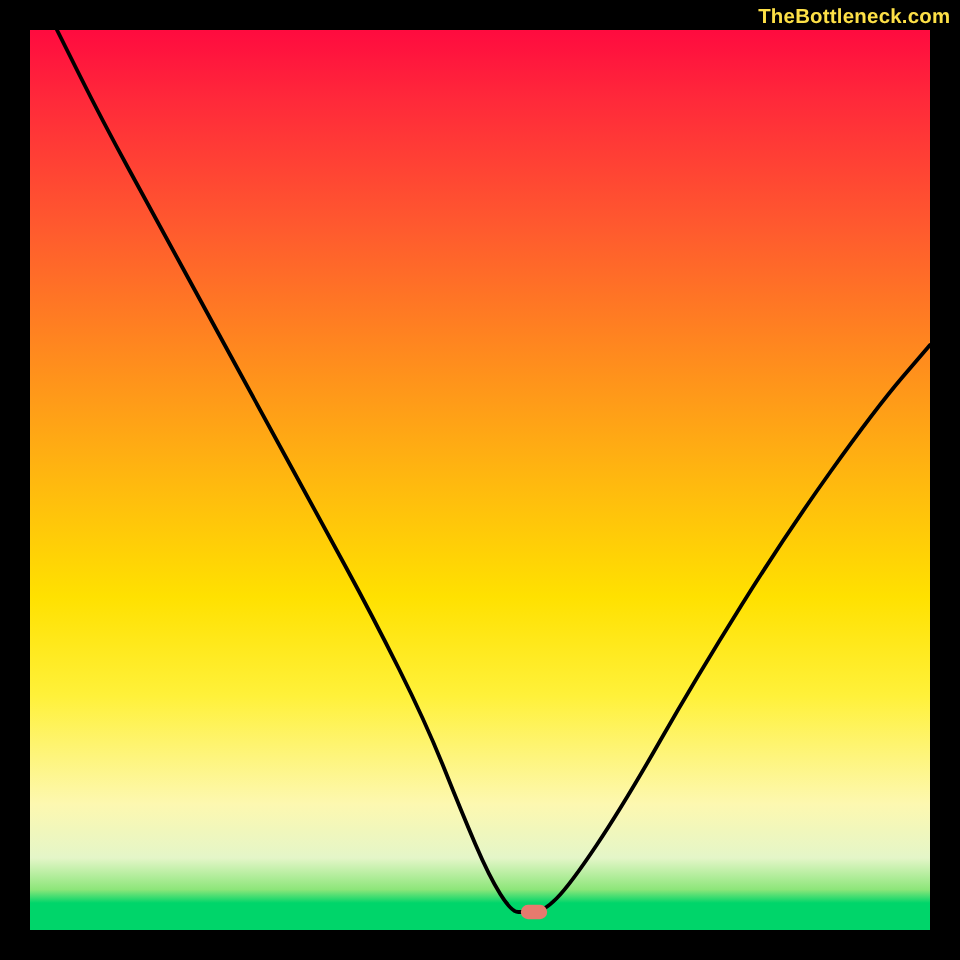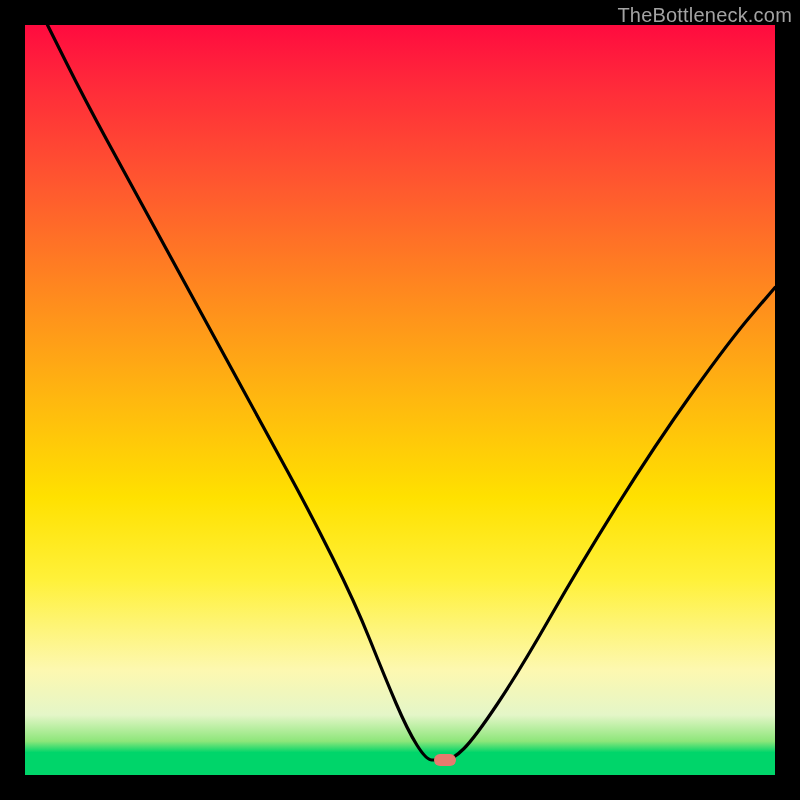--- a/index.html
+++ b/index.html
@@ -38,23 +38,23 @@
         #e4f6c8 92%,
         #8de67a 95.5%,
         #00d56a 97%,
         #00d56a 100%
       );
   }
   .watermark {
     position: absolute;
     top: 4px;
     right: 8px;
-    font-size: 20px;
-    font-weight: 400;
-    color: #a3a3a3;
+    font-size: 17px;
+    font-weight: 700;
+    color: #fde047;
     letter-spacing: 0.2px;
     user-select: none;
   }
   svg.curve {
     position: absolute;
     left: 0;
     top: 0;
     width: 750px;
     height: 750px;
     overflow: visible;

